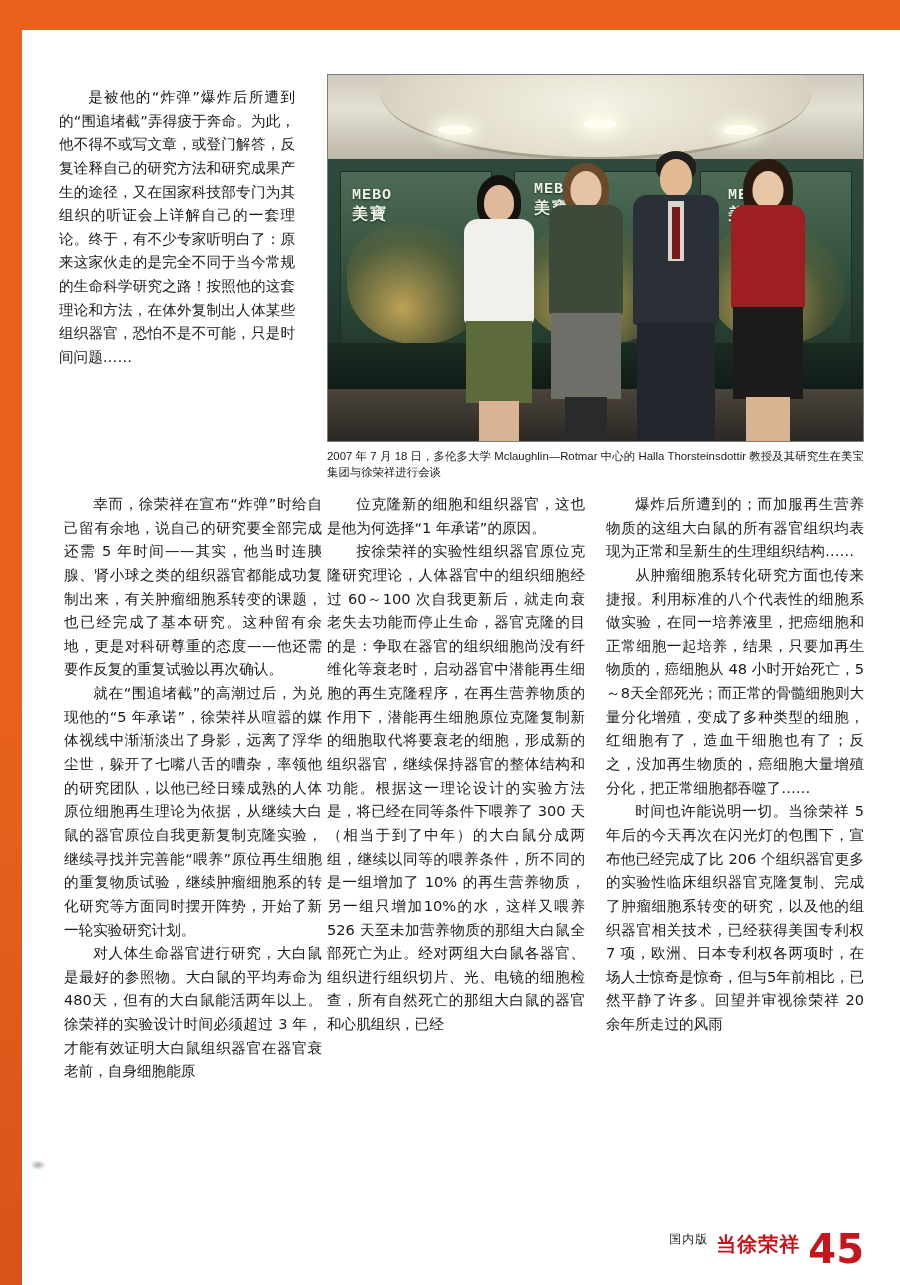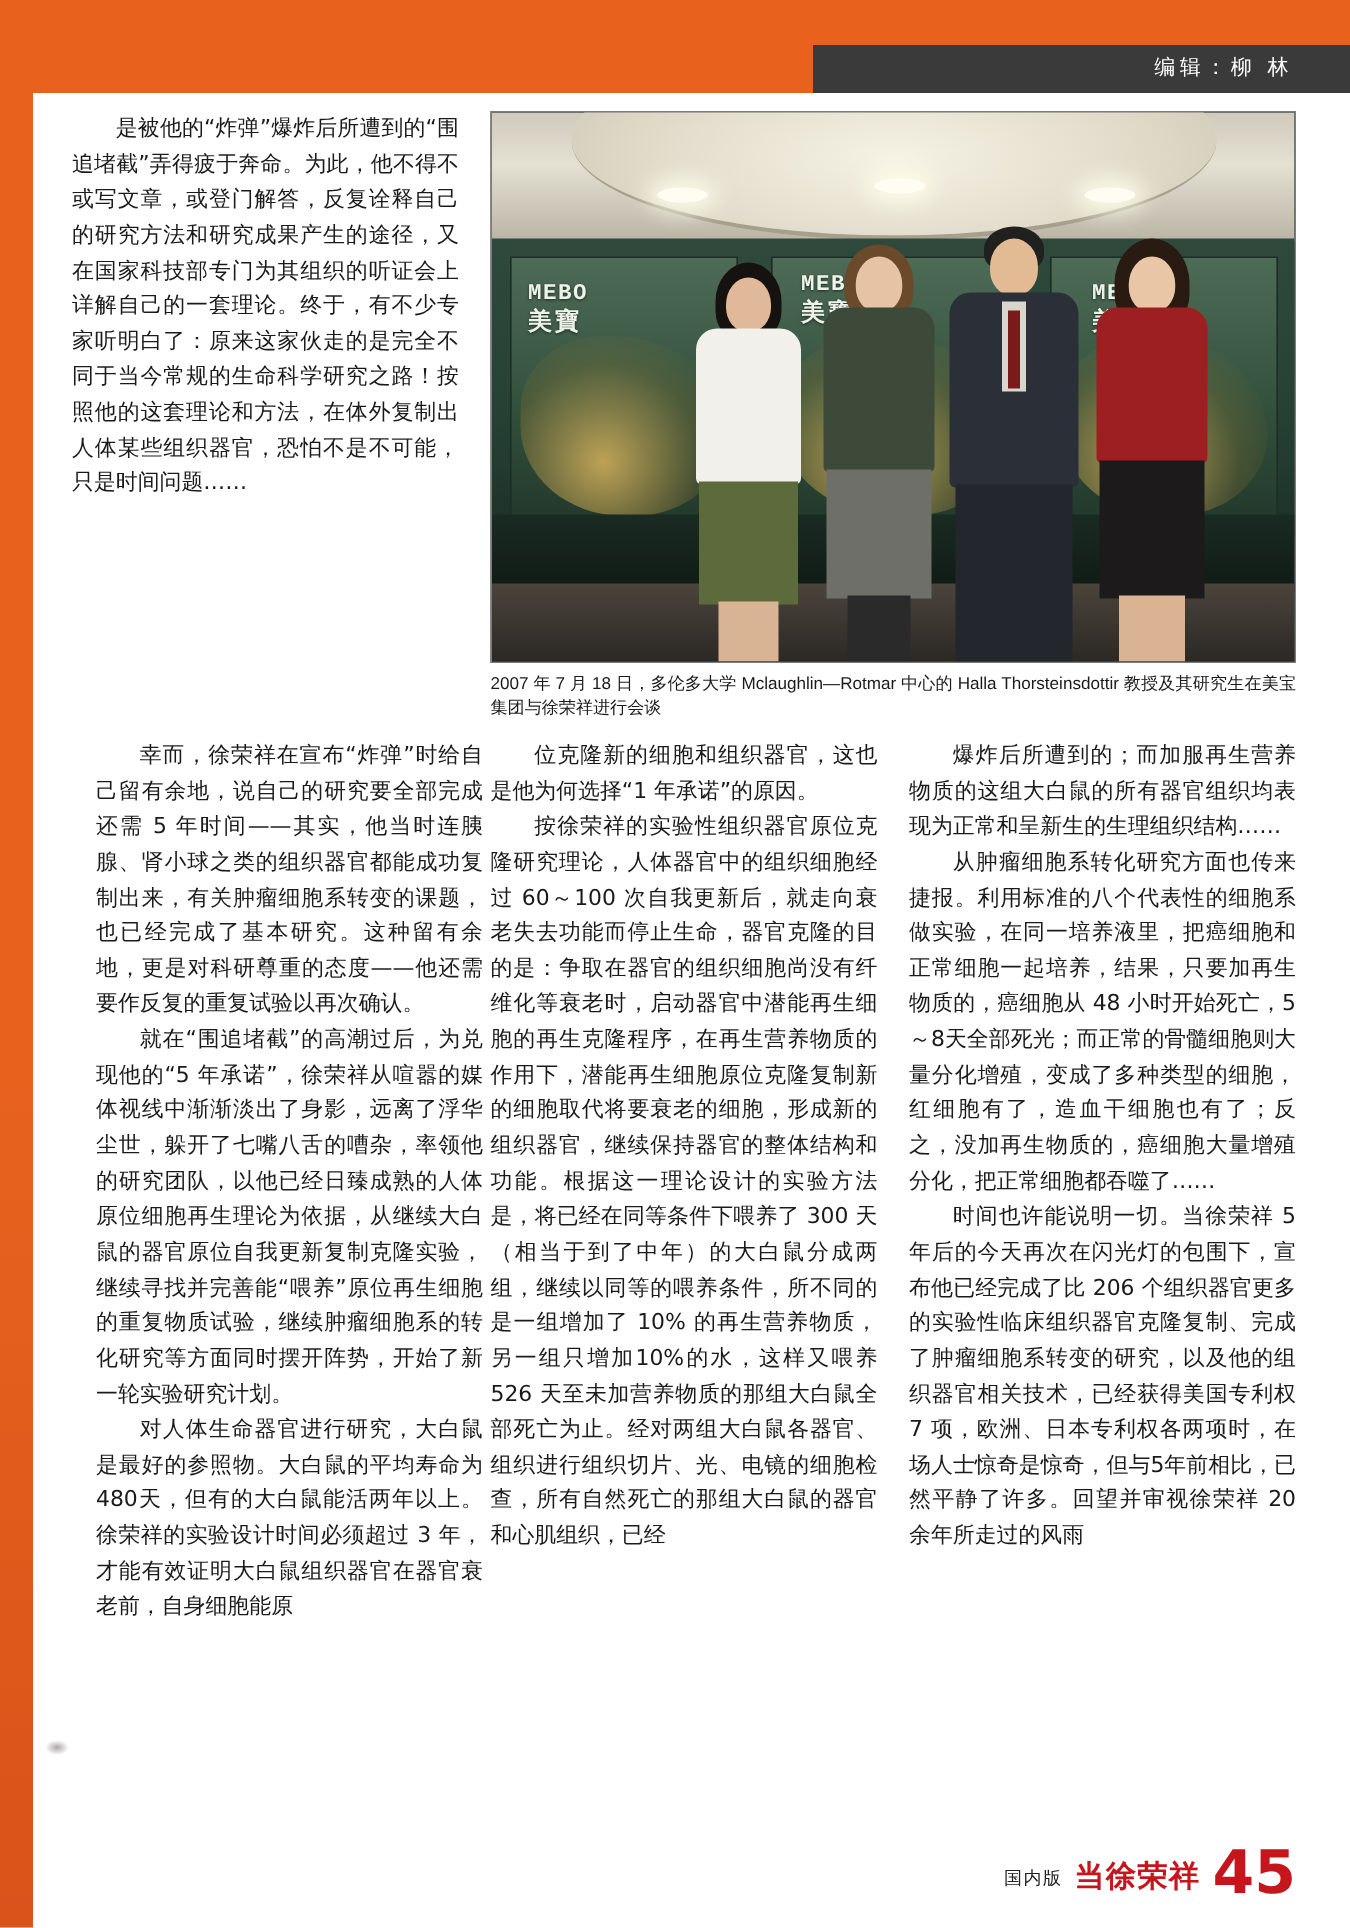--- a/index.html
+++ b/index.html
@@ -49,21 +49,21 @@
     text-align:justify;
     font-family:"DejaVu Sans","Liberation Sans",sans-serif;
   }
   .col p{margin:0 0 0 0;text-indent:2em;}
   .col.c1{left:0;}
   .col.c2{left:279px;}
   .col.c3{left:558px;}
 
   
   .c1-top{width:258px;}
-  .c1-top p{margin:0;}
+  .c1-top p{margin:11px;}
 
   
   .photo-block{
     position:absolute;left:279px;top:0;width:537px;
   }
   .photo{
     width:537px;height:368px;
     position:relative;
     overflow:hidden;
     background:#25342c;
@@ -129,21 +129,21 @@
   
   .caption{
     width:537px;margin-top:6px;
     font-size:11.4px;line-height:1.42;color:#1a1a1a;text-align:justify;
     font-family:Liberation Sans, sans-serif;
   }
 
   
   .footer{
     position:absolute;right:36px;bottom:18px;
-    display:flex;align-items:flex-end;gap:8px;
+    display:flex;align-items:flex-start;gap:8px;
   }
   .foot-dom{
     font-size:12px;color:#222;letter-spacing:1px;padding-bottom:6px;
     font-family:"DejaVu Sans","Liberation Sans",sans-serif;
   }
   .foot-mag{
     font-size:20px;color:#c4161c;font-weight:bold;letter-spacing:1px;padding-bottom:3px;
     font-family:"DejaVu Serif","Liberation Serif",serif;
   }
   .foot-page{
@@ -156,24 +156,20 @@
   }
 </style>
 </head>
 <body>
 
 <div class="page">
 
   <div class="left-bar"></div>
   <div class="top-bar"></div>
 
-  <div class="header-band">
-    <div class="orangepart"></div>
-    <div class="editor-label">编辑：柳 林</div>
-  </div>
 
   <div class="content">
 
     <div class="photo-block">
       <div class="photo">
         <div class="ph-ceiling">
           <div class="ph-ceil-oval"></div>
           <div class="ph-light" style="left:110px;top:50px;"></div>
           <div class="ph-light" style="left:255px;top:44px;"></div>
           <div class="ph-light" style="left:395px;top:50px;"></div>

